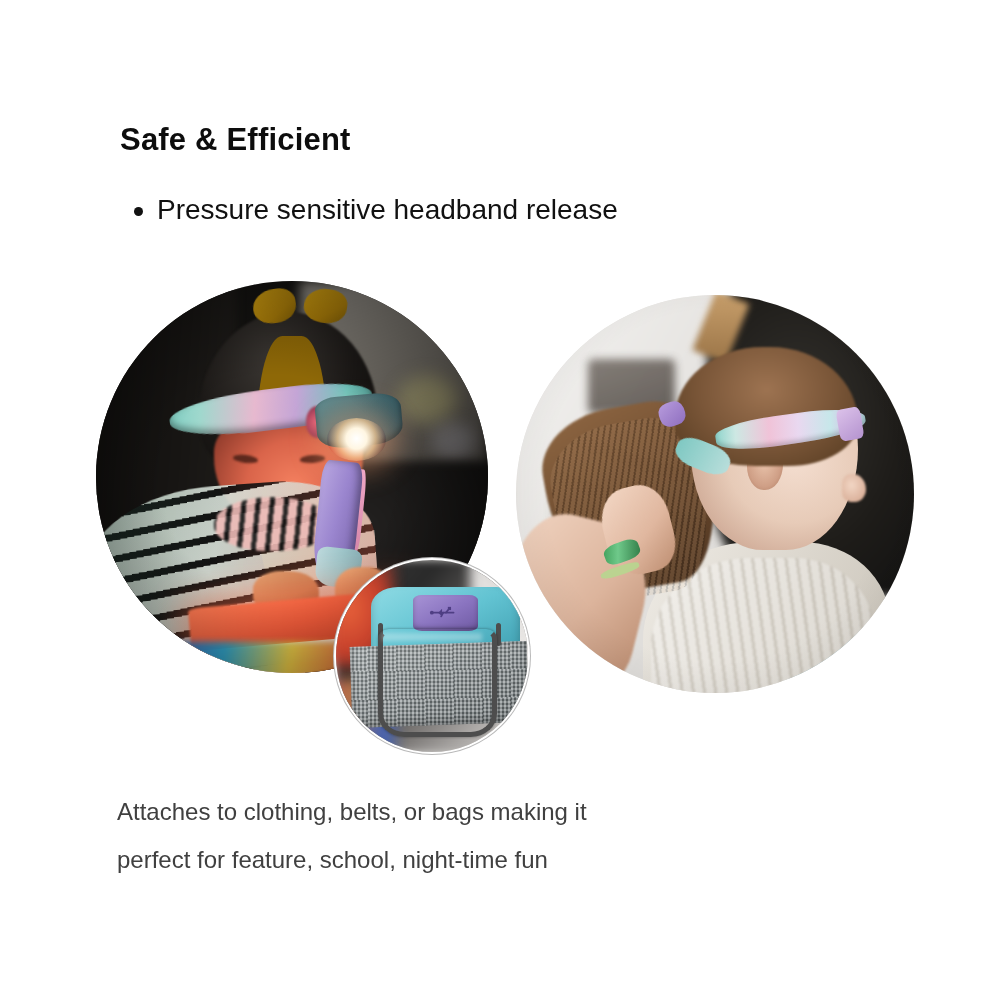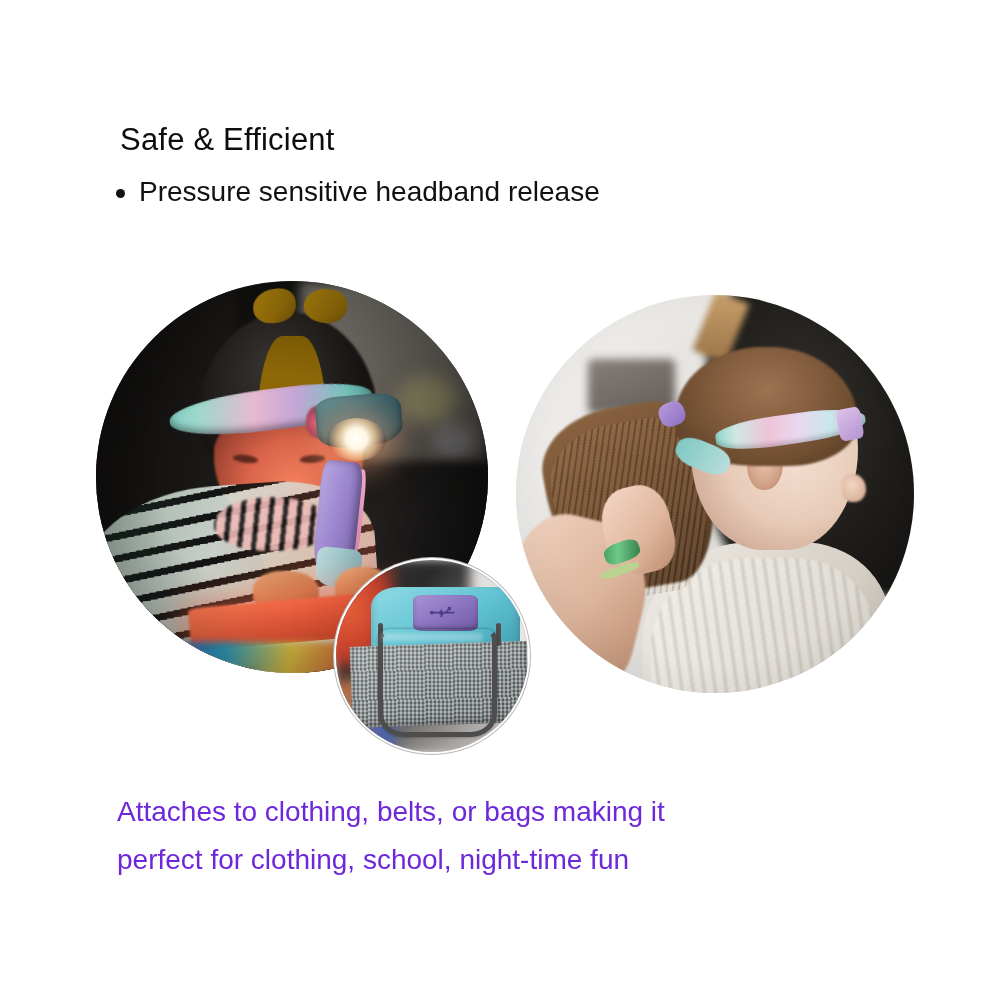--- a/index.html
+++ b/index.html
@@ -13,32 +13,32 @@
   .page {
     position: relative;
     width: 1000px; height: 1000px;
     background: #ffffff;
   }
 
   
   .feature-heading {
     position: absolute;
     font-family: "Liberation Sans", sans-serif;
-    font-weight: normal;
+    font-weight: bold;
     color: #0d0d0d;
     letter-spacing: 0.2px;
     white-space: nowrap;
   }
   #top-heading { left: 120px; top: 122px; font-size: 31px; }
   #bottom-heading { left: 117px; top: 738px; font-size: 31px; }
 
   .bullet-list {
     position: absolute;
     left: 116px; top: 168px;
-    margin: 0; padding: 0;
+    margin: 18px; padding: 0;
     list-style: none;
   }
   .bullet-item {
     display: flex;
     align-items: flex-start;
     font-size: 28px;
     line-height: 48px;
     color: #111111;
     white-space: nowrap;
   }
@@ -46,23 +46,23 @@
     width: 9px; height: 9px;
     border-radius: 50%;
     background: #111111;
     margin-top: 21px;
     margin-right: 14px;
     flex: 0 0 auto;
   }
   .body-copy {
     position: absolute;
     left: 117px; top: 788px;
-    font-size: 28px;
+    font-size: 24px;
     line-height: 48px;
-    color: #6d28d9;
+    color: #404040;
     width: 720px;
   }
   .body-copy .line { white-space: nowrap; display: block; }
 
   
   .photo-circle {
     position: absolute;
     border-radius: 50%;
     overflow: hidden;
   }
@@ -593,16 +593,16 @@
       <div class="c-clip-top-r"></div>
       <div class="c-clip"></div>
       <div class="c-shine"></div>
       <div class="c-vignette"></div>
     </div>
   </div>
 
 
   <div class="body-copy">
     <span class="line">Attaches to clothing, belts, or bags making it</span>
-    <span class="line">perfect for clothing, school, night-time fun</span>
+    <span class="line">perfect for feature, school, night-time fun</span>
   </div>
 
 </div>
 
 </body></html>

